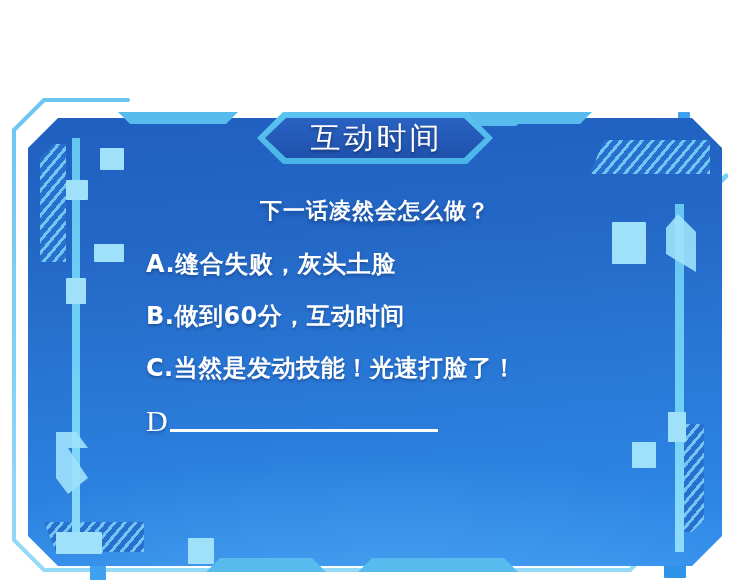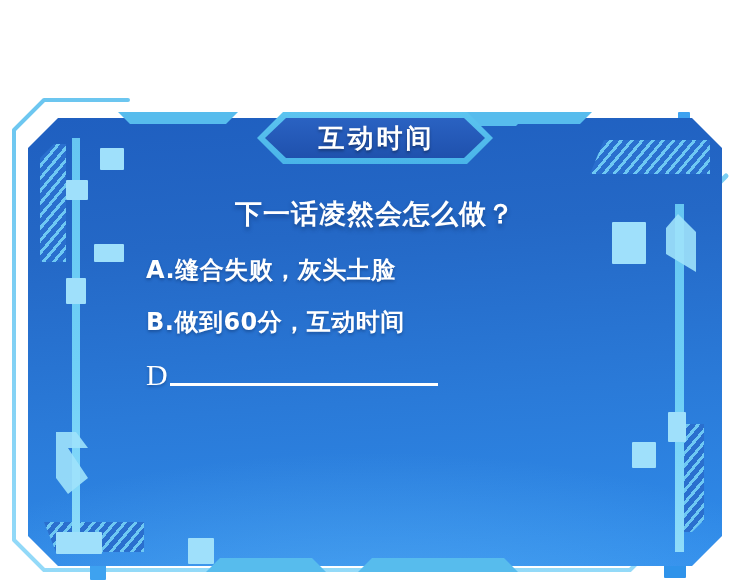--- a/index.html
+++ b/index.html
@@ -156,40 +156,40 @@
     clip-path: polygon(21px 0, 199px 0, 220px 20px, 199px 40px, 21px 40px, 0 20px);
   }
   .banner-text {
     position: absolute;
     inset: 0;
     display: flex;
     align-items: center;
     justify-content: center;
     color: #ffffff;
     font-family: "DejaVu Sans", sans-serif;
-    font-size: 26px;
-    font-weight: bold;
+    font-size: 30px;
+    font-weight: normal;
     letter-spacing: 3px;
     text-shadow: 0 2px 3px rgba(0,0,0,.35);
     padding-left: 3px;
   }
 
   
   .content {
     position: absolute;
     left: 0; right: 0;
     top: 78px;
     z-index: 5;
     color: #ffffff;
   }
 
   .question {
     text-align: center;
     font-family: "DejaVu Sans", sans-serif;
-    font-size: 27px;
+    font-size: 22px;
     font-weight: bold;
     letter-spacing: 1px;
     text-shadow: 0 3px 4px rgba(10,40,90,.45);
     margin-bottom: 22px;
   }
 
   .options {
     padding-left: 118px;
     padding-right: 40px;
   }
@@ -286,20 +286,21 @@
     <div class="content">
 
       <div class="question">下一话凌然会怎么做？</div>
 
       <div class="options">
 
         <div class="option">A.缝合失败，灰头土脸</div>
 
         <div class="option">B.做到60分，互动时间</div>
 
+        <div class="option">C.当然是发动技能！光速打脸了！</div>
 
         <div class="option option-d">
           <span>D</span>
           <span class="blank-line"></span>
         </div>
 
       </div>
     </div>
   </div>
 

